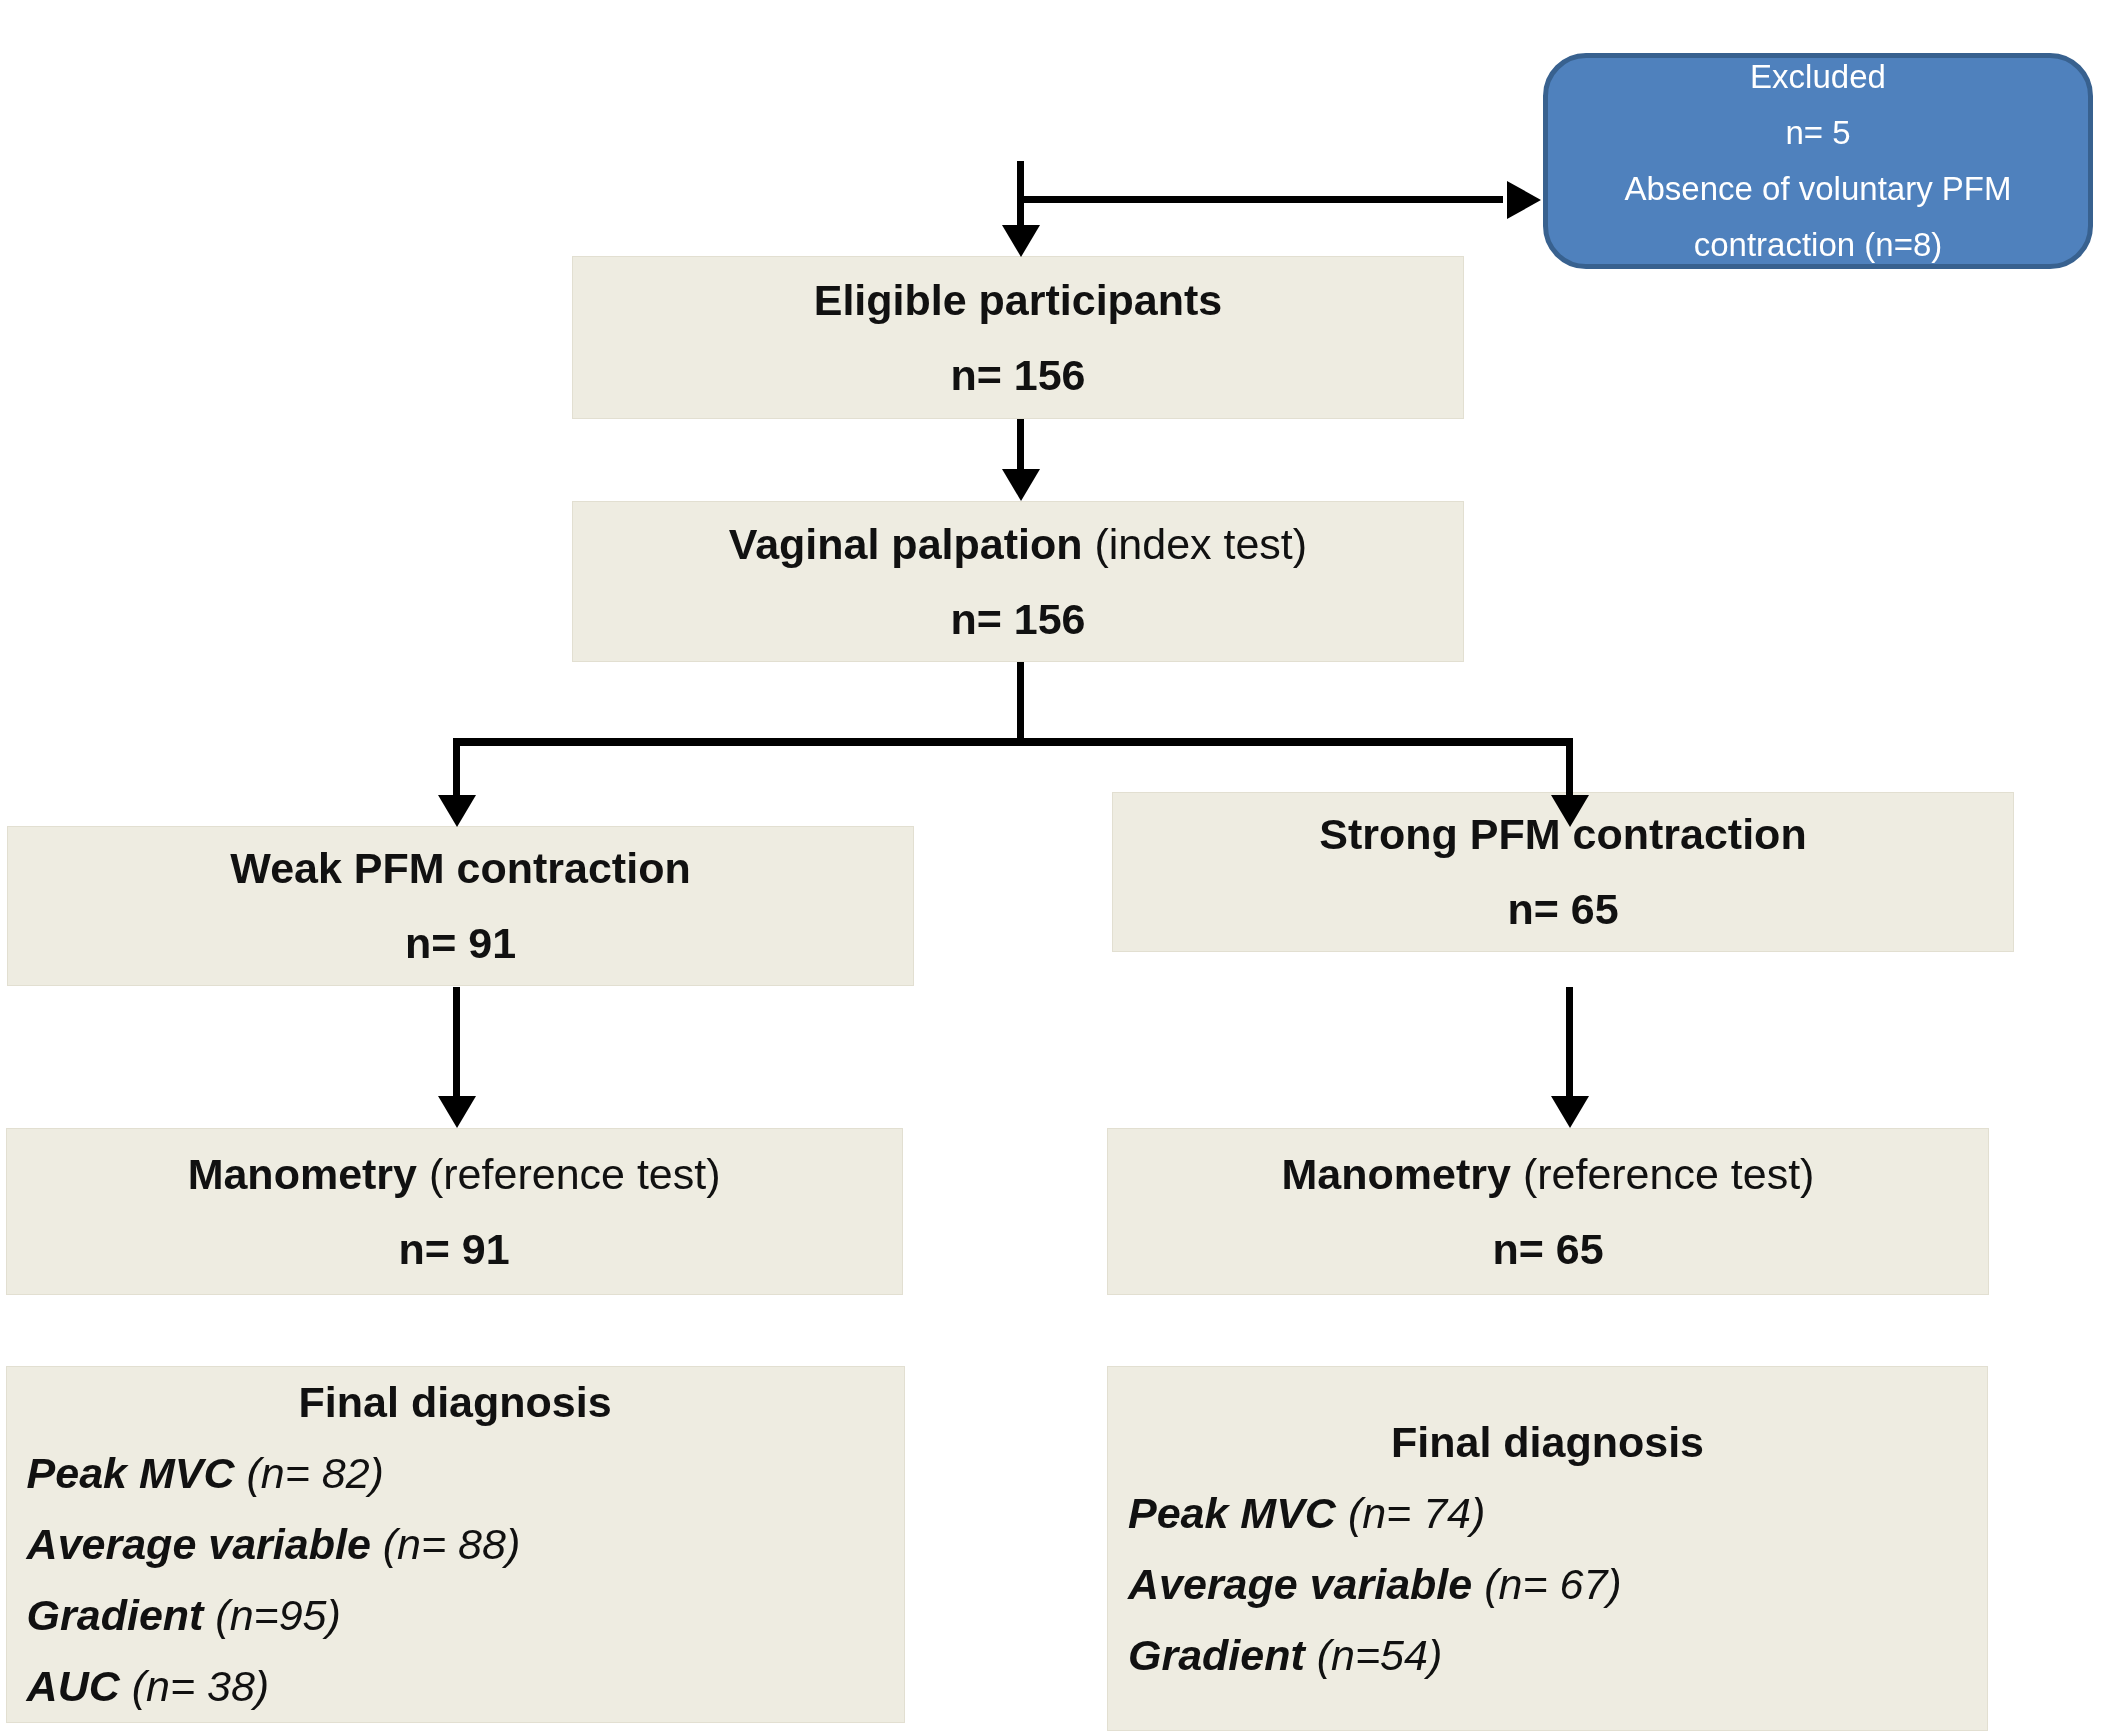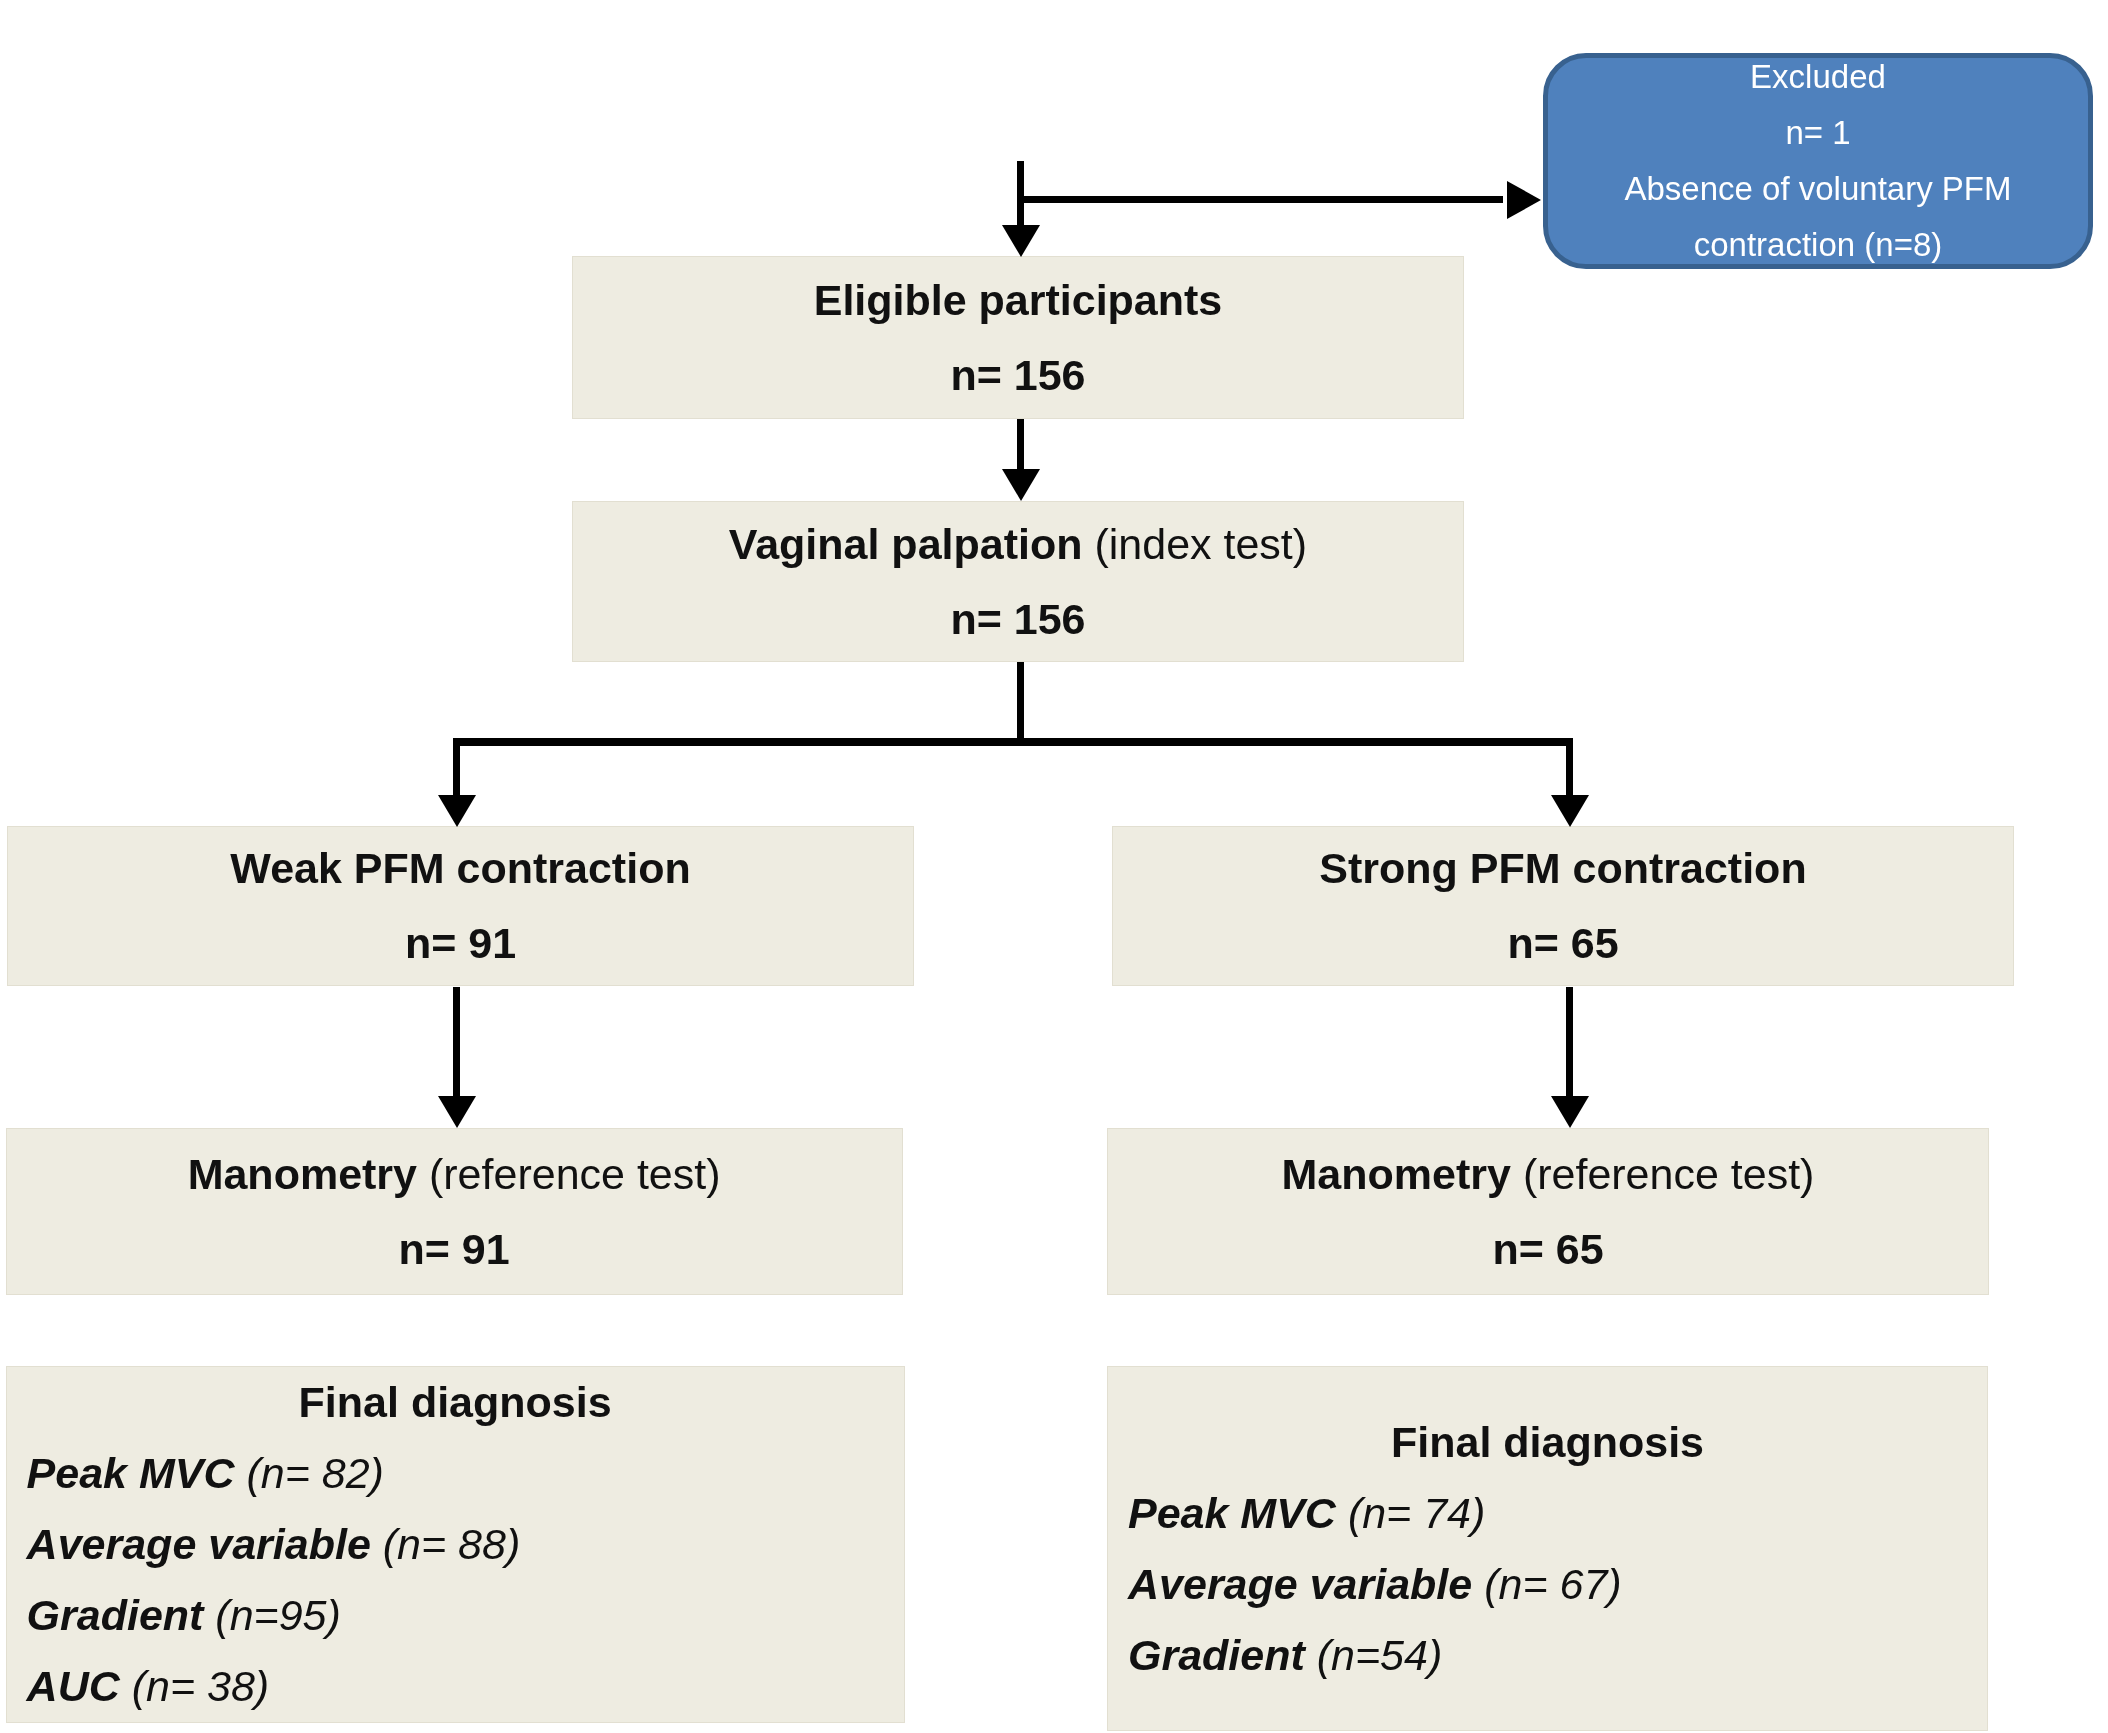--- a/index.html
+++ b/index.html
@@ -63,41 +63,41 @@
   }
 </style>
 </head>
 <body>
 
 <div class="stage">
 
 
   <div class="excluded" style="left:1543px; top:53px; width:550px; height:216px;">
     <div>Excluded</div>
-    <div>n= 1</div>
+    <div>n= 5</div>
     <div>Absence of voluntary PFM</div>
     <div>contraction (n=8)</div>
   </div>
 
   <div class="box" style="left:572px; top:256px; width:892px; height:163px;">
     <div>Eligible participants</div>
     <div>n= 156</div>
   </div>
 
   <div class="box" style="left:572px; top:501px; width:892px; height:161px;">
     <div><span>Vaginal palpation</span> <span class="normal">(index test)</span></div>
     <div>n= 156</div>
   </div>
 
   <div class="box" style="left:7px; top:826px; width:907px; height:160px;">
     <div>Weak PFM contraction</div>
     <div>n= 91</div>
   </div>
 
-  <div class="box" style="left:1112px; top:826px; width:902px; height:160px;">
+  <div class="box" style="left:1112px; top:792px; width:902px; height:160px;">
     <div>Strong PFM contraction</div>
     <div>n= 65</div>
   </div>
 
   <div class="box" style="left:5.6px; top:1128px; width:897px; height:167px;">
     <div><span>Manometry</span> <span class="normal">(reference test)</span></div>
     <div>n= 91</div>
   </div>
 
   <div class="box" style="left:1107px; top:1128px; width:882px; height:167px;">

